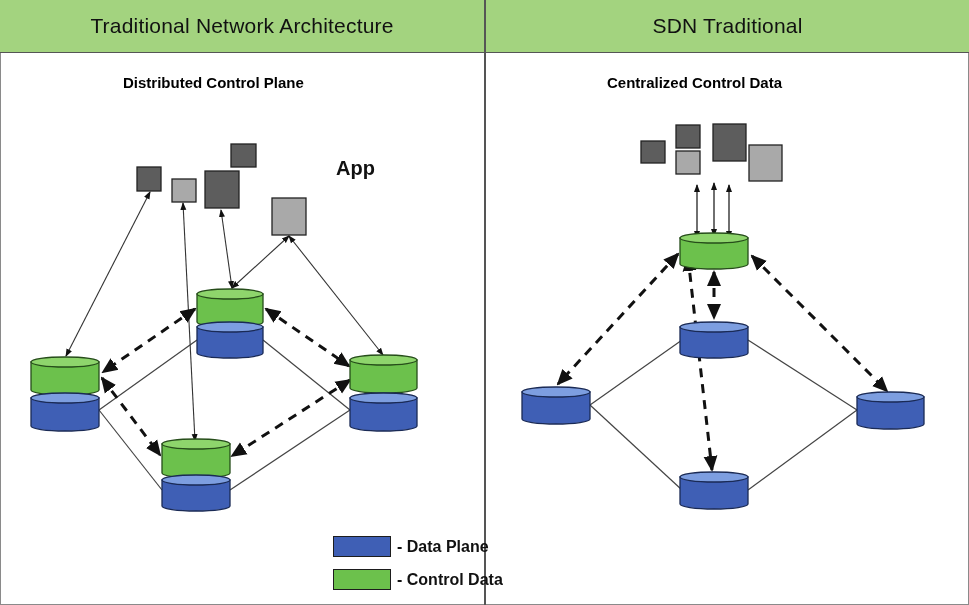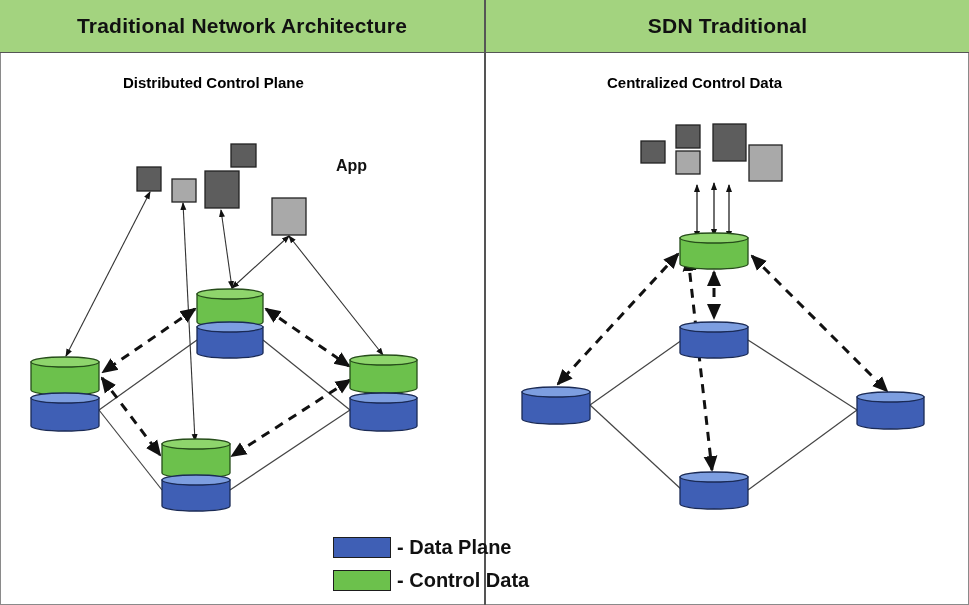--- a/index.html
+++ b/index.html
@@ -1,30 +1,30 @@
 <!DOCTYPE html>
 <html><head>
 <meta charset="utf-8">
 <style>
   html, body { margin: 0; padding: 0; background: #ffffff; }
   body { width: 969px; height: 605px; position: relative; overflow: hidden; font-family: "Liberation Sans", sans-serif; }
   .frame { position: absolute; left: 0; top: 0; width: 967px; height: 603px; border: 1px solid #8a8a8a; }
   .header { position: absolute; top: 0; height: 52px; background: #a3d37f; border-bottom: 1px solid #555; display: flex; align-items: center; justify-content: center; }
-  .header span { font-family: "Liberation Sans", sans-serif; font-weight: bold; font-size: 21px; color: #111; letter-spacing: 0.2px; }
+  .header span { font-family: "Liberation Sans", sans-serif; font-weight: normal; font-size: 21px; color: #111; letter-spacing: 0.2px; }
   .h-left { left: 0; width: 484px; }
   .h-right { left: 486px; width: 483px; }
   .divider { position: absolute; left: 484px; top: 0; width: 2px; height: 605px; background: #555; }
   .subtitle { position: absolute; top: 74px; font-weight: bold; font-size: 15px; color: #000000; }
   .sub-left { left: 123px; }
   .sub-right { left: 607px; }
-  .app-label { position: absolute; left: 336px; top: 157px; font-weight: bold; font-size: 16px; color: #111; }
+  .app-label { position: absolute; left: 336px; top: 157px; font-weight: bold; font-size: 20px; color: #111; }
   svg.diagram { position: absolute; left: 0; top: 0; }
   .legend-row { position: absolute; left: 333px; display: flex; align-items: center; }
   .legend-swatch { width: 58px; height: 21px; border: 1.5px solid #1d1d1d; box-sizing: border-box; }
-  .legend-text { margin-left: 6px; font-weight: bold; font-size: 20px; color: #111; }
+  .legend-text { margin-left: 6px; font-weight: bold; font-size: 16px; color: #111; }
 </style>
 </head>
 <body>
 
 <div class="frame"></div>
 
 <div class="header h-left">
   <span>Traditional Network Architecture</span>
 </div>
 <div class="header h-right">

